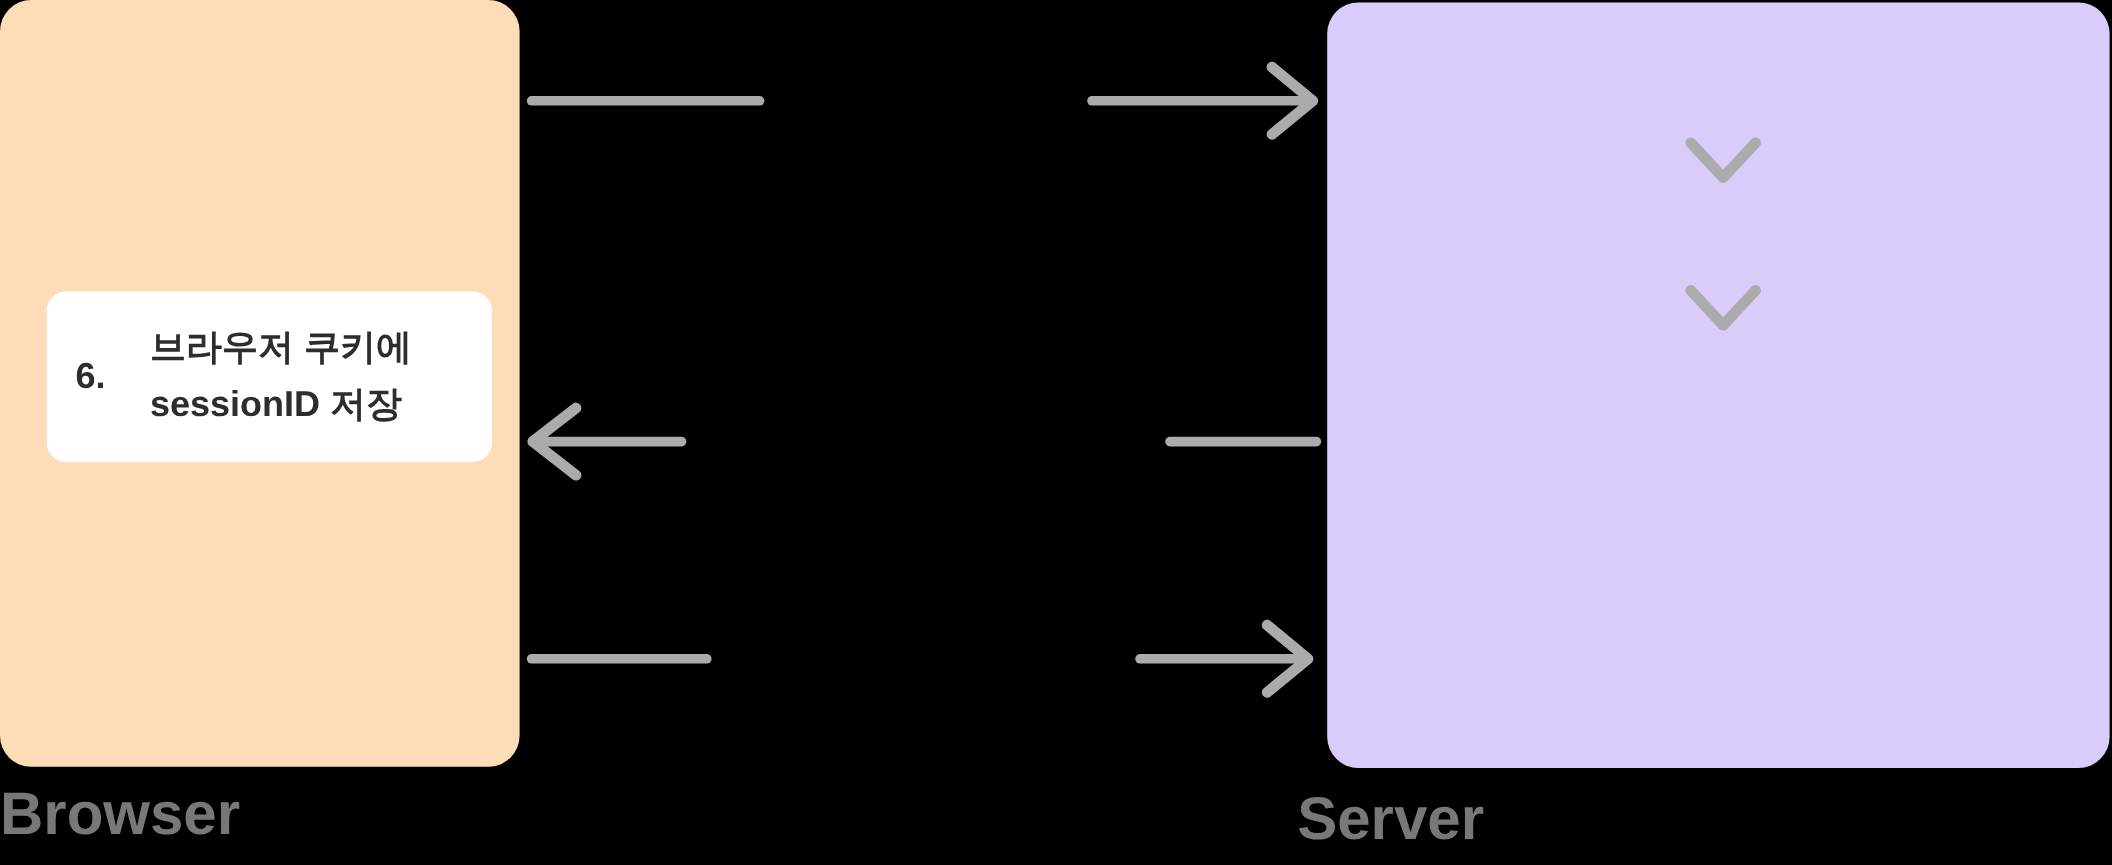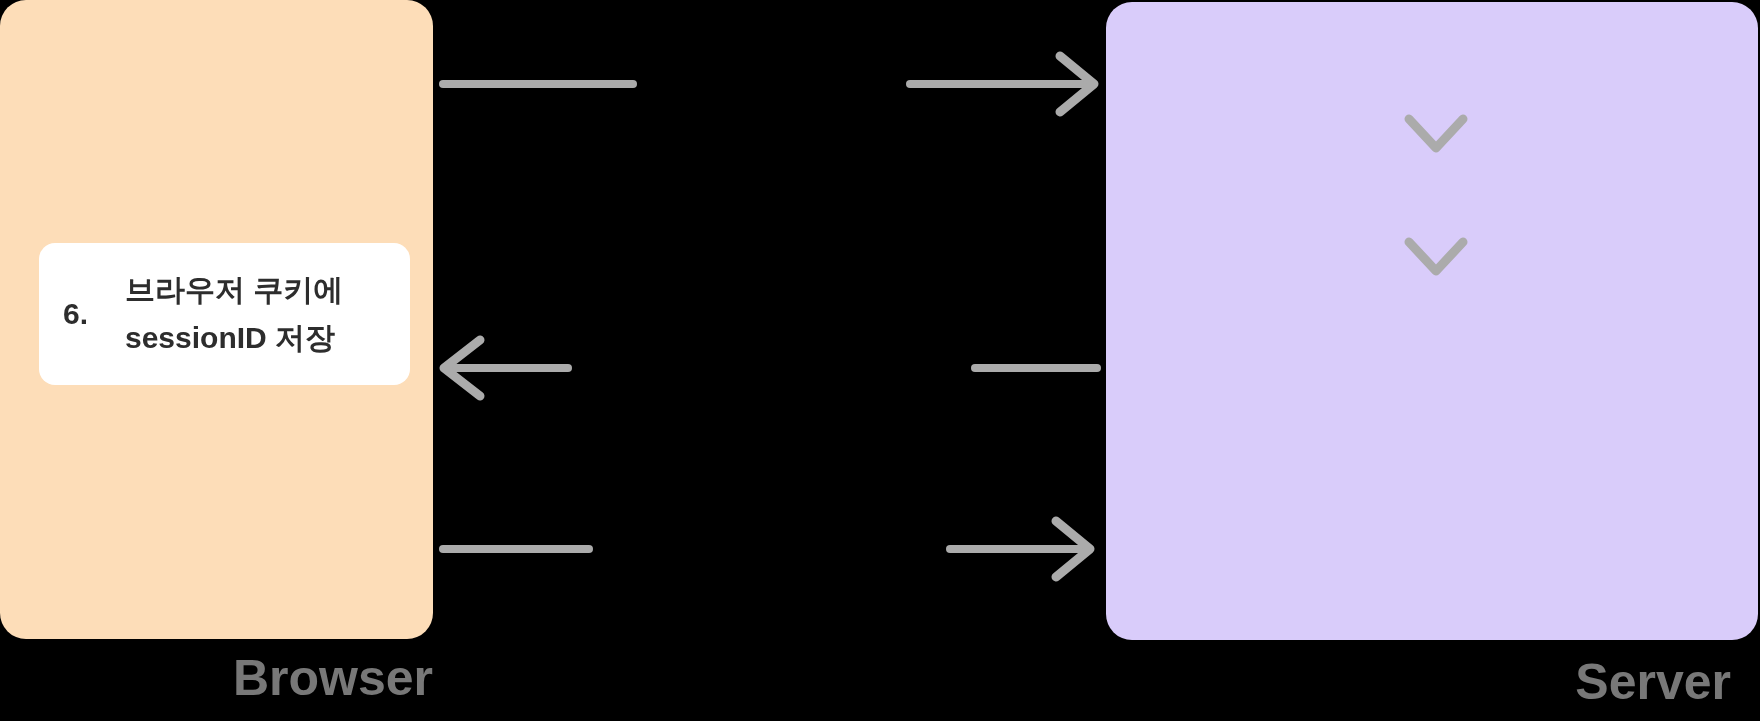--- a/index.html
+++ b/index.html
@@ -56,24 +56,24 @@
   .conn {
     position: absolute;
     overflow: visible;
   }
   .label {
     position: absolute;
     color: #787878;
     font-weight: 700;
     font-size: 50px;
     line-height: 52px;
-    text-align: right;
+    text-align: left;
   }
   .browser-label { left: 0px;    top: 652px; width: 433px; }
-  .server-label  { left: 1145px; top: 656px; width: 586px; }
+  .server-label  { left: 1081px; top: 656px; width: 586px; }
 </style>
 </head>
 <body>
 
 <div class="stage">
 
   <div class="box browser-box">
     <div class="card card-6">
       <span class="num">6.</span>
       <span class="txt">브라우저 쿠키에

